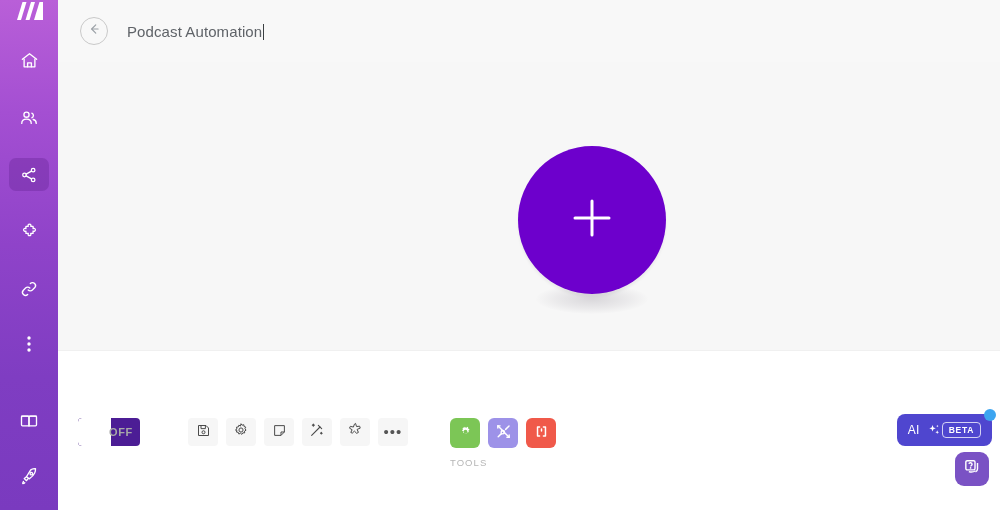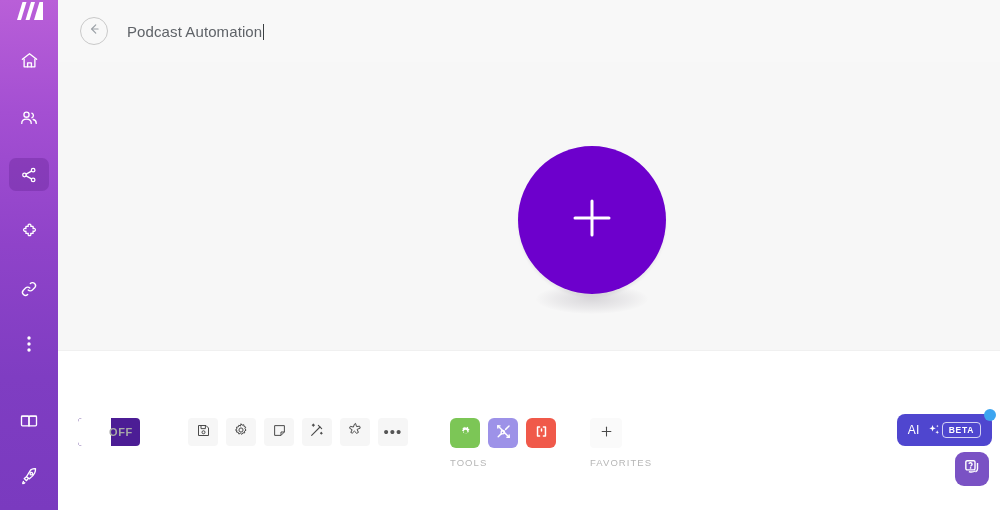--- a/index.html
+++ b/index.html
@@ -458,33 +458,20 @@
                   <path d="M9.3 5.5H6.4v13h2.9"></path>
                     <path d="M14.7 5.5h2.9v13h-2.9"></path>
                   <path d="M12 8.6v2.6"></path>
                 </svg>
               </span>
             </div>
           </div>
           <div class="group-label">TOOLS</div>
         </div>
 
-        <div class="group" id="fav-group">
-          <div class="group-row">
-            <div class="fav-btn">
-              <span>
-                <svg width="15" height="15" viewBox="0 0 24 24" fill="none" stroke="#4a4a4a" stroke-width="1.7" stroke-linecap="round">
-                  <path d="M12 5v14"></path>
-                    <path d="M5 12h14"></path>
-                </svg>
-              </span>
-            </div>
-          </div>
-          <div class="group-label">FAVORITES</div>
-        </div>
 
       </div>
     </div>
 
     <div id="ai-dot"></div>
     <div id="ai-btn">
       <span class="ai-text">AI</span>
       <span style="margin-left:7px;display:flex;">
         <svg width="14" height="14" viewBox="0 0 24 24" fill="#ffffff">
           <path d="M9.5 3.5l1.5 4 4 1.5-4 1.5-1.5 4-1.5-4-4-1.5 4-1.5z"></path>

